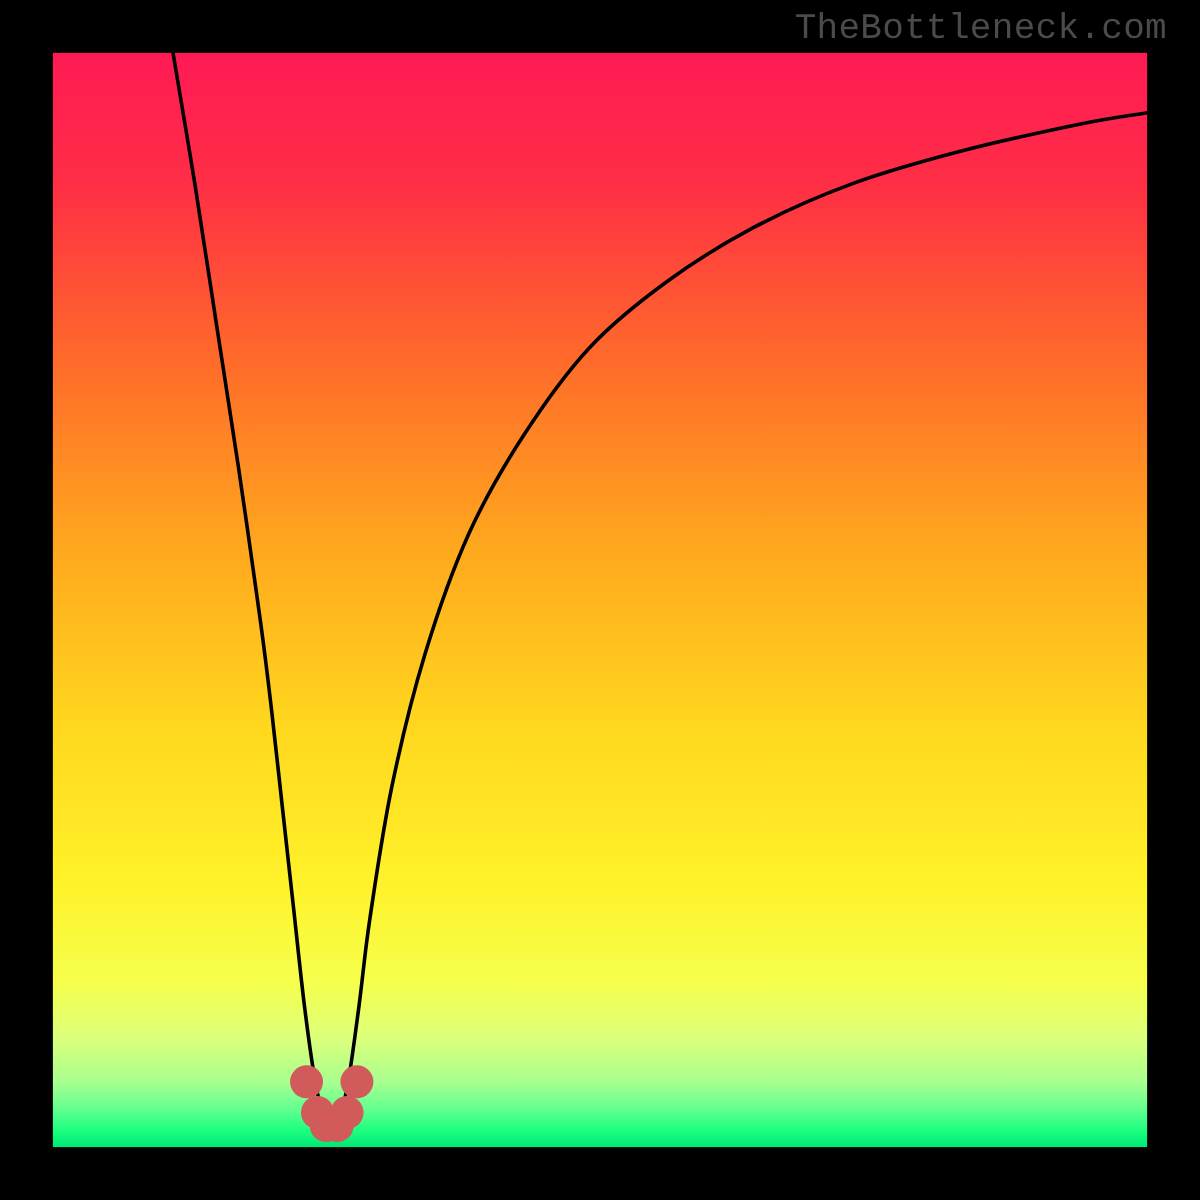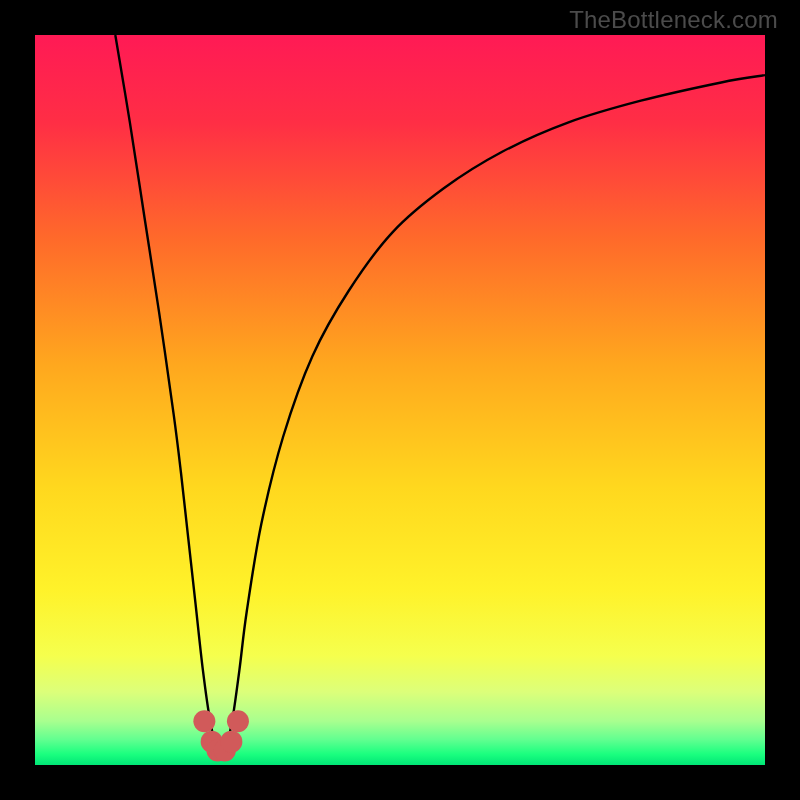--- a/index.html
+++ b/index.html
@@ -11,20 +11,21 @@
     background: #000;
     font-family: Arial, Helvetica, sans-serif;
   }
   .frame {
     position: absolute;
     left: 0;
     top: 0;
     width: 800px;
     height: 576px;
     background: #000;
+    font-family: Liberation Mono, monospace;
   }
   .plot-area {
     position: absolute;
     left: 35px;
     top: 35px;
     width: 730px;
     height: 730px;
     overflow: hidden;
   }
   .gradient {

